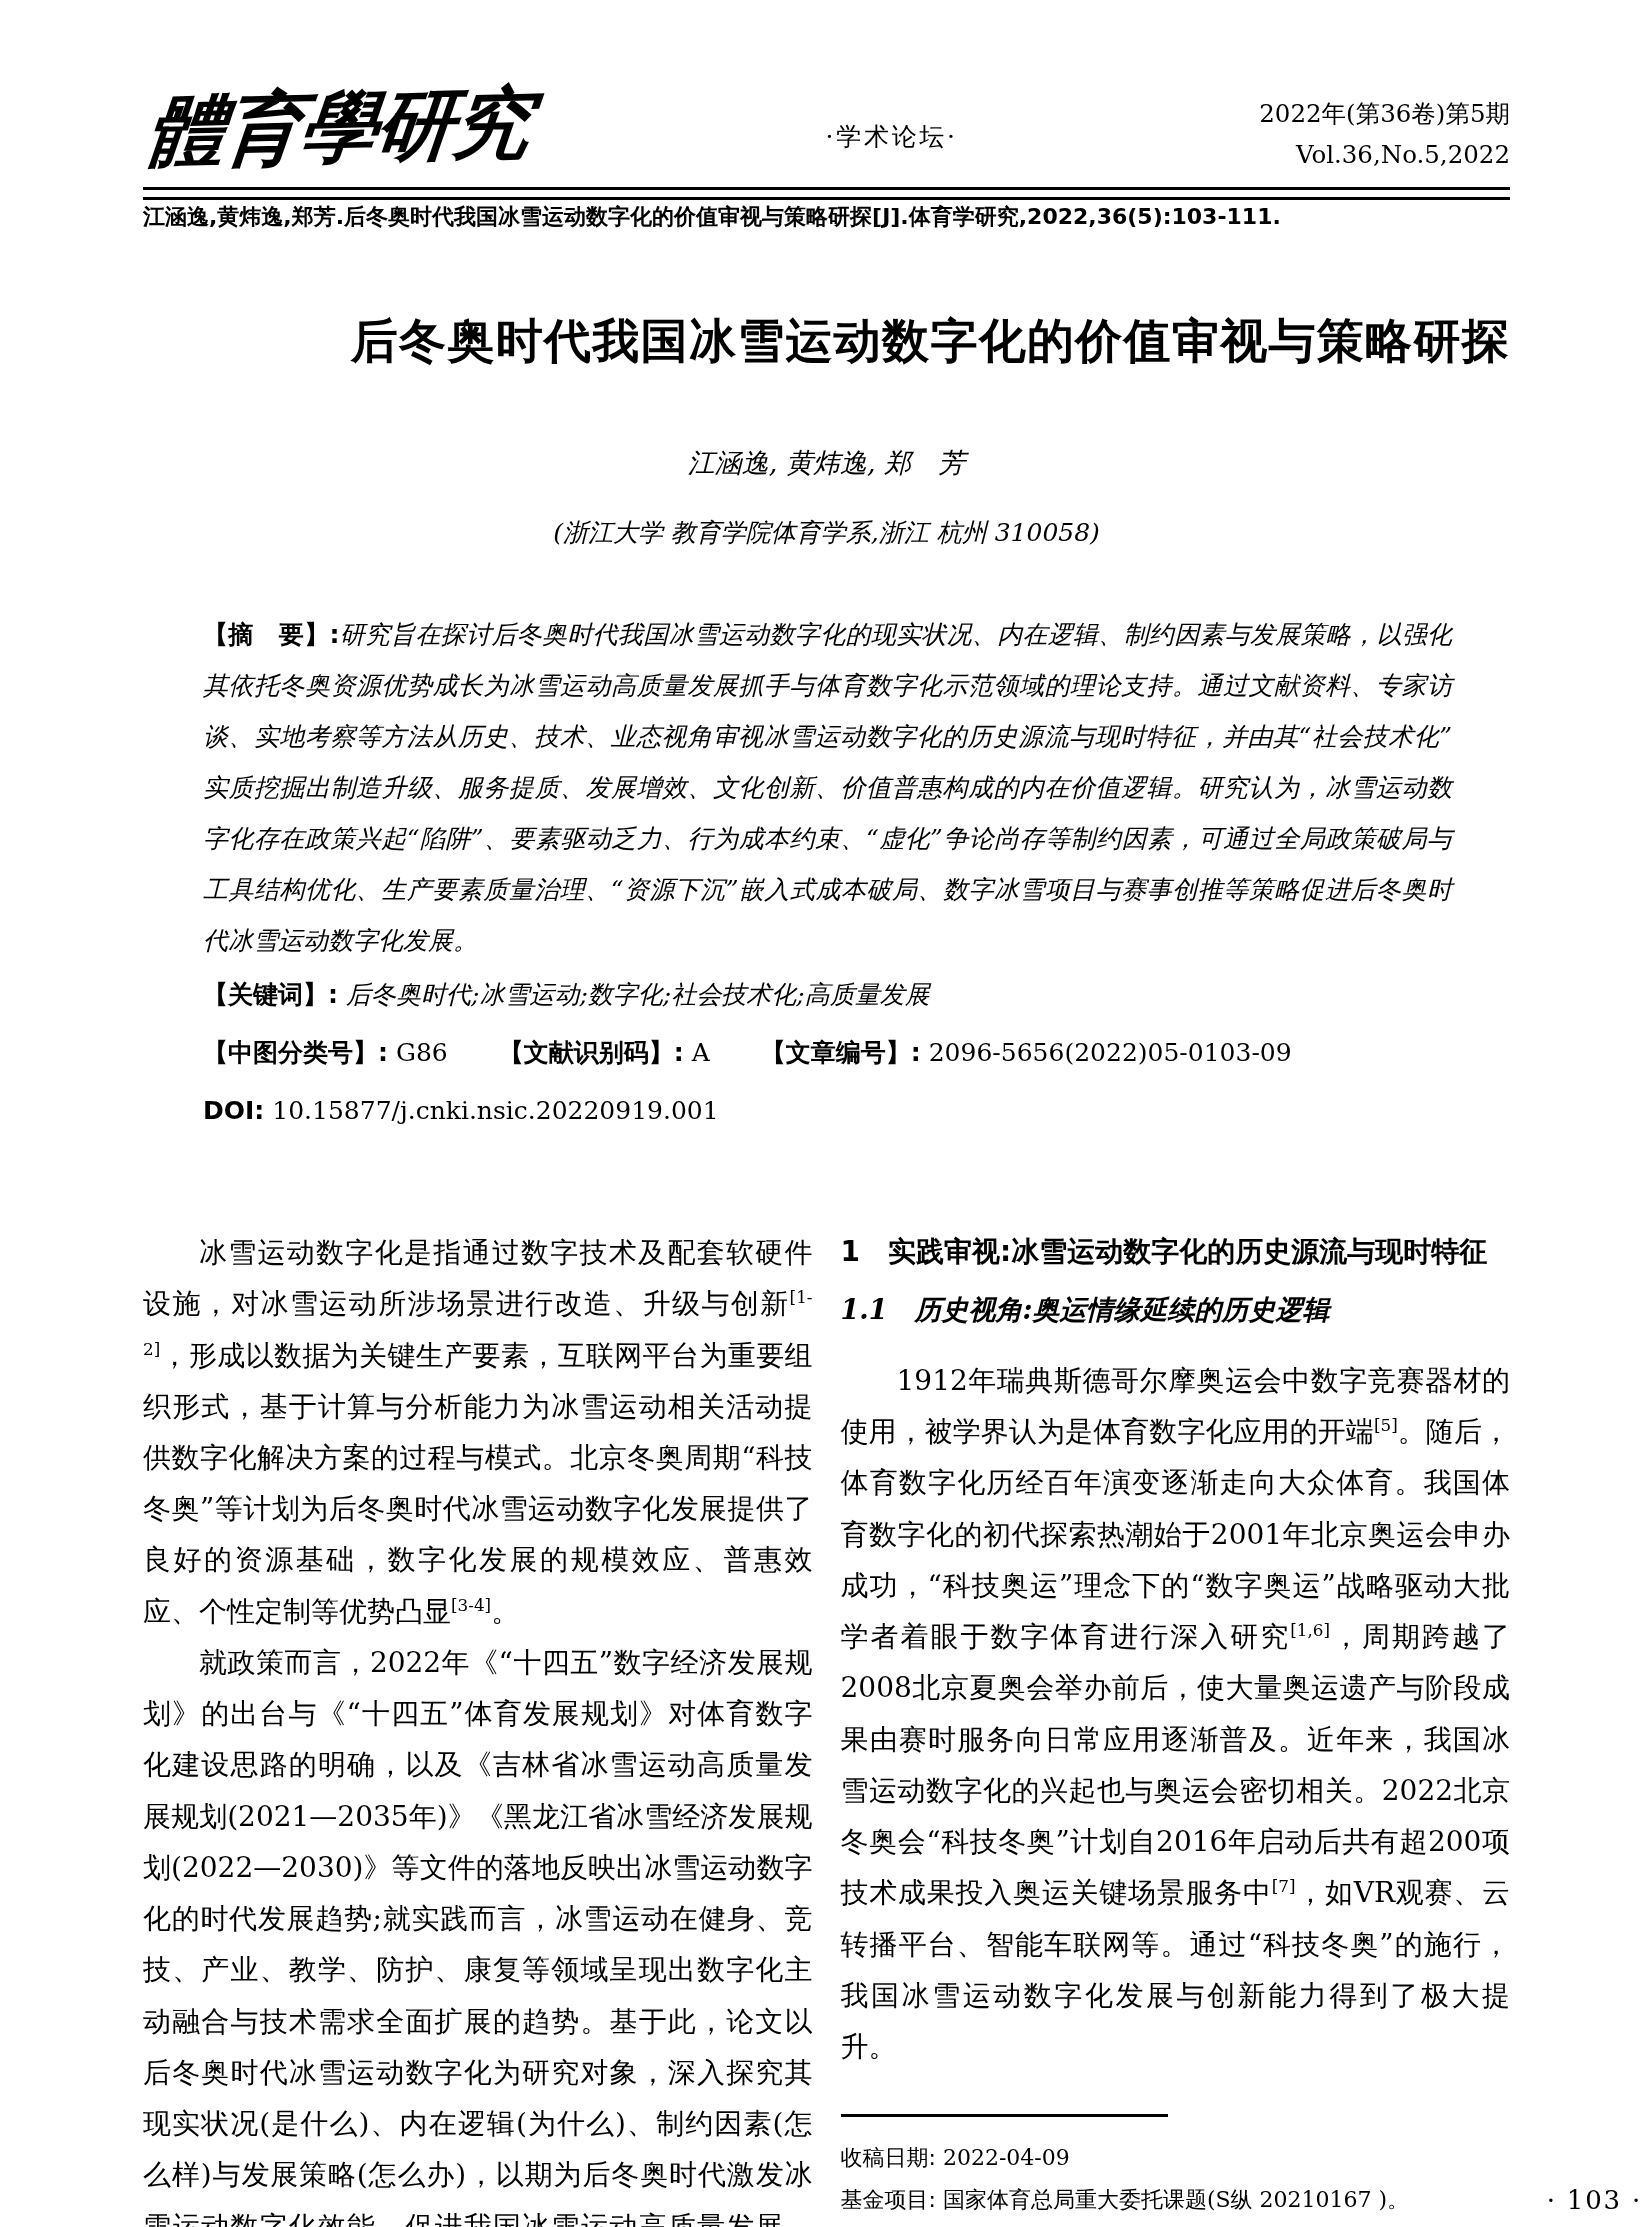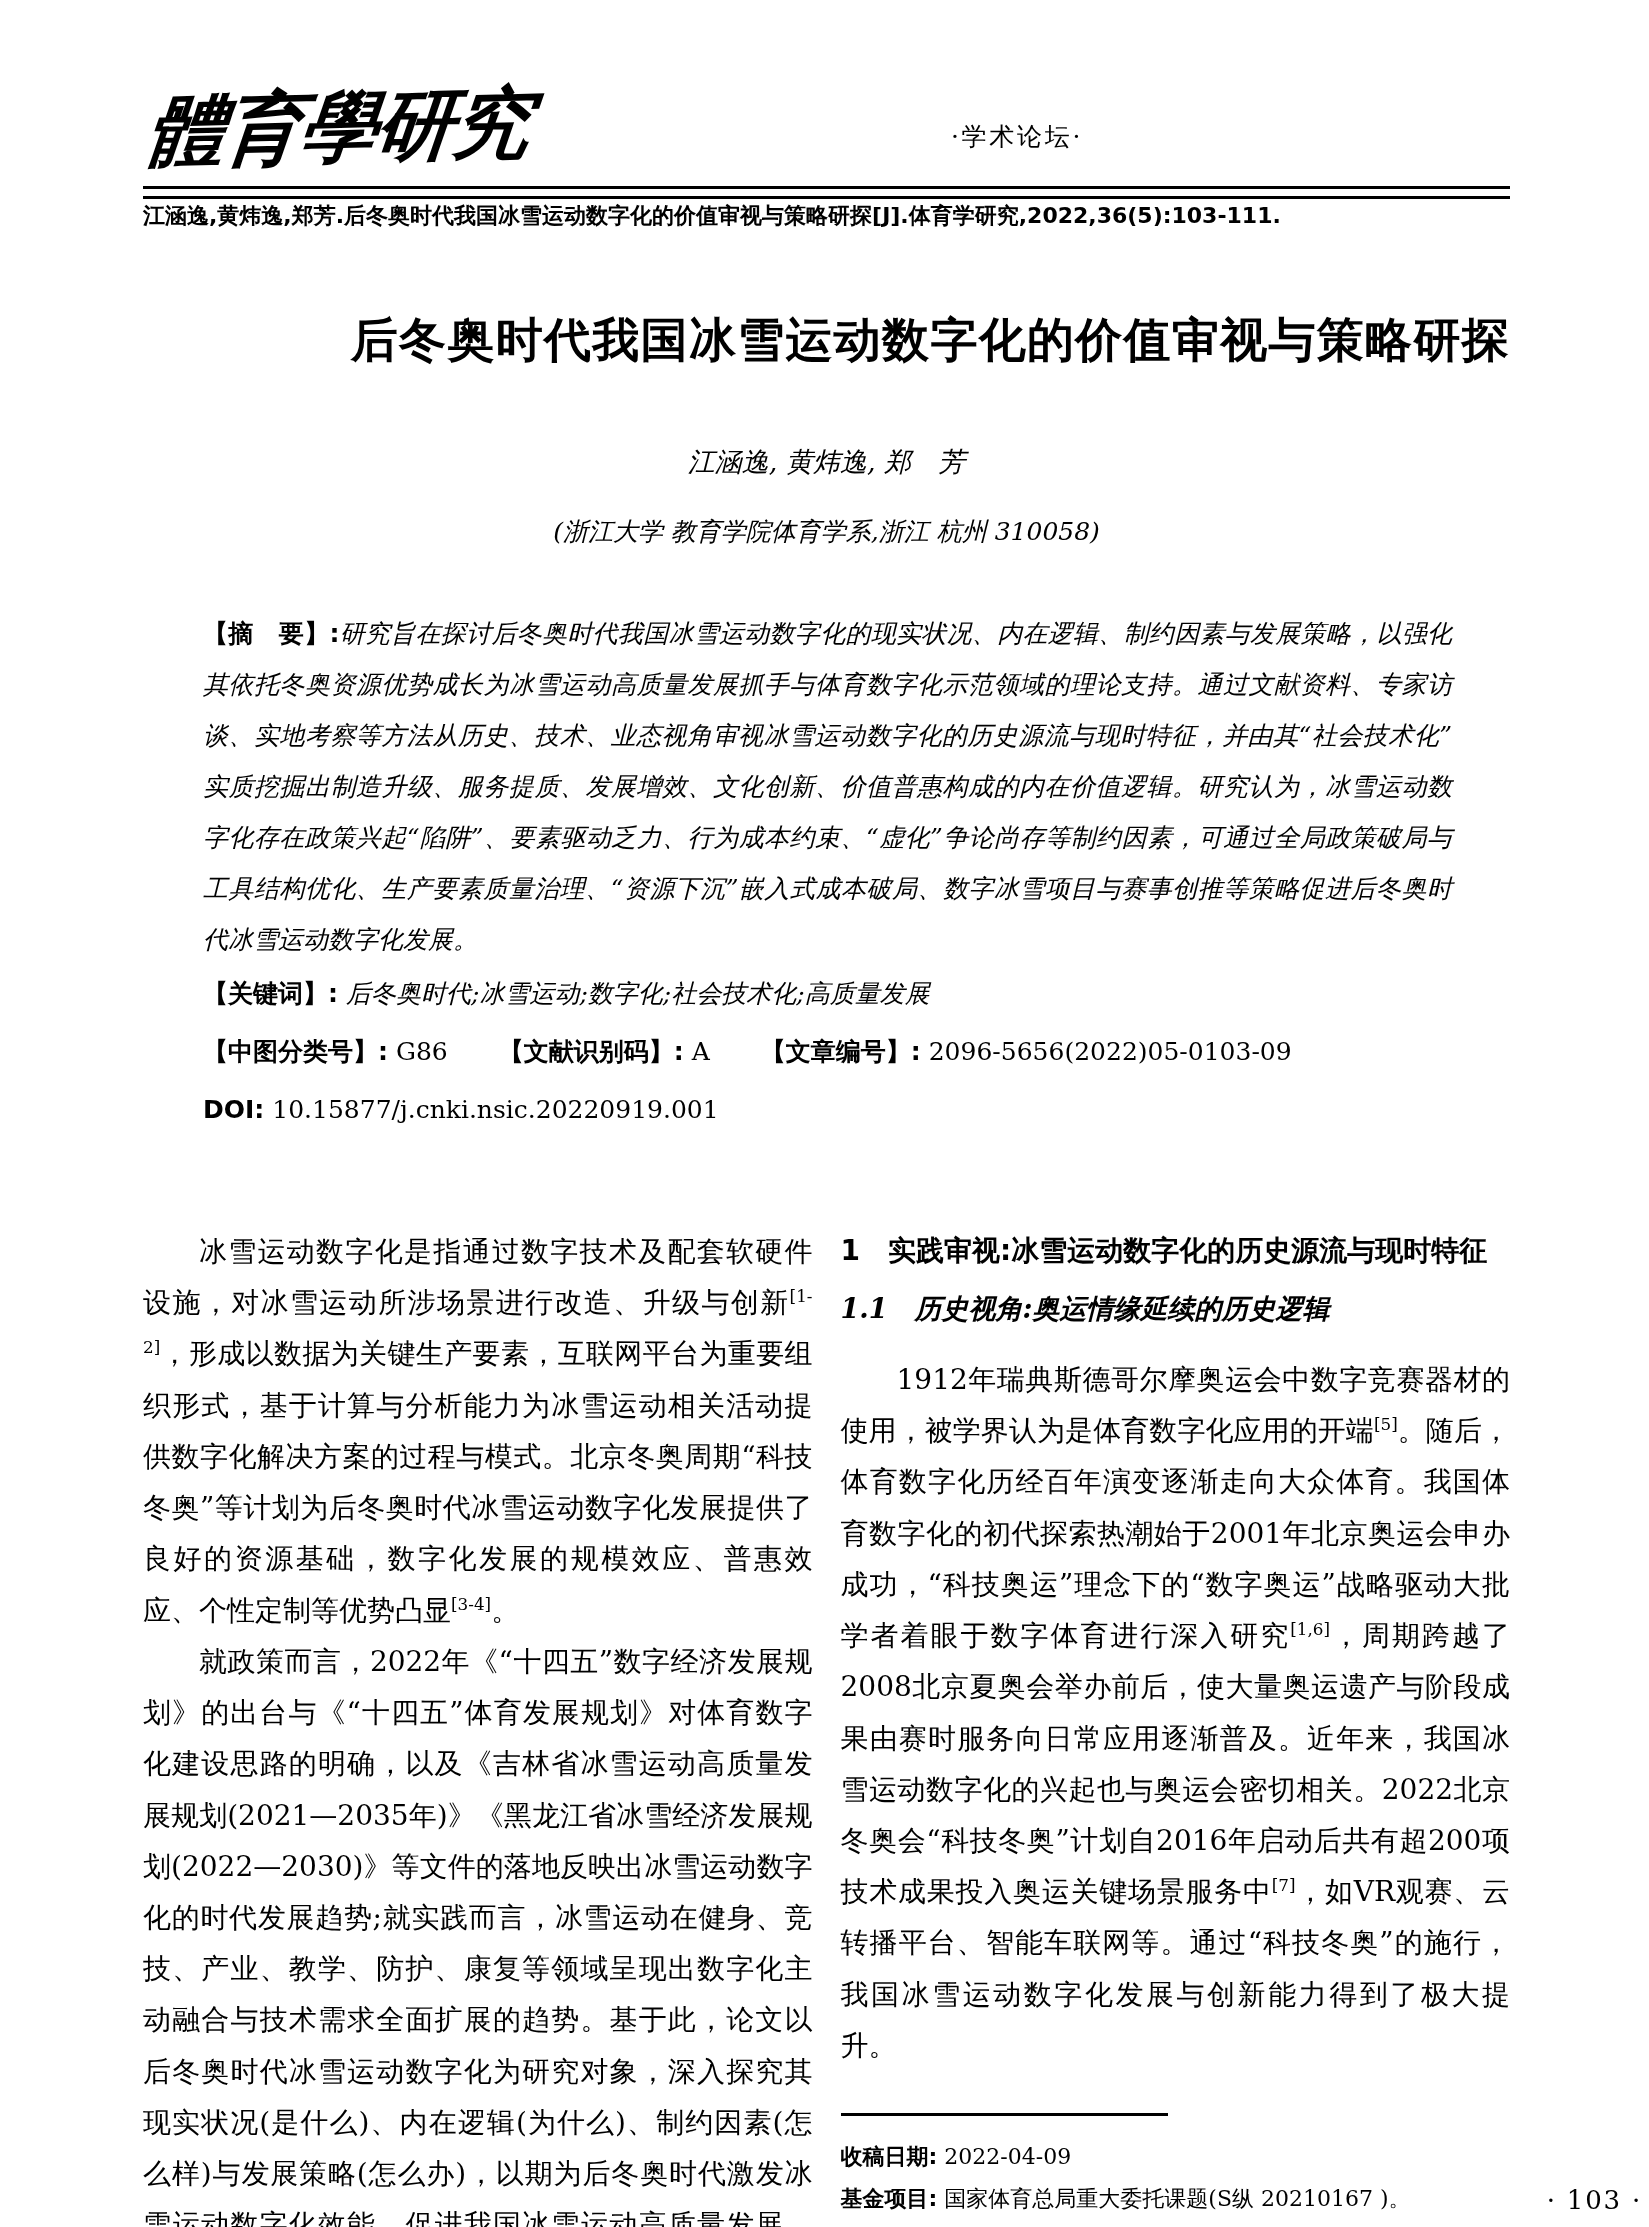--- a/index.html
+++ b/index.html
@@ -60,35 +60,39 @@
   }
   .sec-h2{
     font-size:27px;font-weight:bold;font-style:italic;
     margin:0 0 22px;text-align:left;text-indent:0;line-height:1.7;
   }
   sup{font-size:0.6em;line-height:0;vertical-align:super;}
   
   .footnotes{margin-top:42px;font-size:22px;line-height:1.92;text-align:justify;}
   .fn-rule{width:327px;border-top:3.1px solid #000;margin-bottom:20px;}
   .footnotes p{margin:0;text-indent:0;}
-  .fn-label{font-family:"DejaVu Sans","Liberation Sans",sans-serif;font-weight:bold;}
+  .fn-label{font-family:"DejaVu Sans","Liberation Sans",sans-serif;font-weight:normal;}
   
   .pageno{
     position:absolute;left:0;right:8px;bottom:119px;
     text-align:right;font-size:26px;letter-spacing:1.8px;
   }
 </style>
 </head>
 <body>
 
 <div class="page">
 
   <header class="masthead">
     <div class="logo">體育學研究</div>
     <div class="forum">·学术论坛·</div>
+    <div class="issue">
+      <div>2022年(第36卷)第5期</div>
+      <div>Vol.36,No.5,2022</div>
+    </div>
   </header>
 
   <div class="double-rule"></div>
 
   <div class="citation">江涵逸,黄炜逸,郑芳.后冬奥时代我国冰雪运动数字化的价值审视与策略研探[J].体育学研究,2022,36(5):103-111.</div>
 
   <h1 class="title">后冬奥时代我国冰雪运动数字化的价值审视与策略研探</h1>
 
   <div class="authors">江涵逸, 黄炜逸, 郑　芳</div>
 

